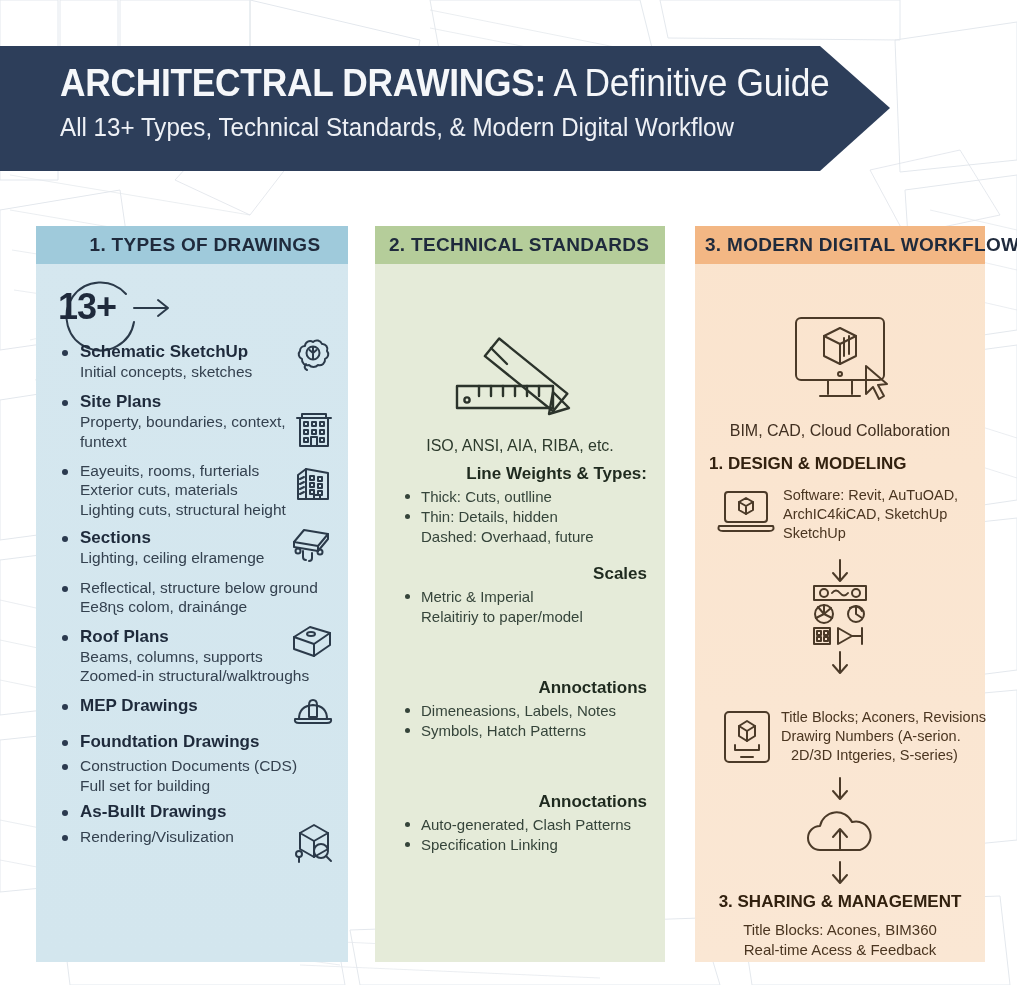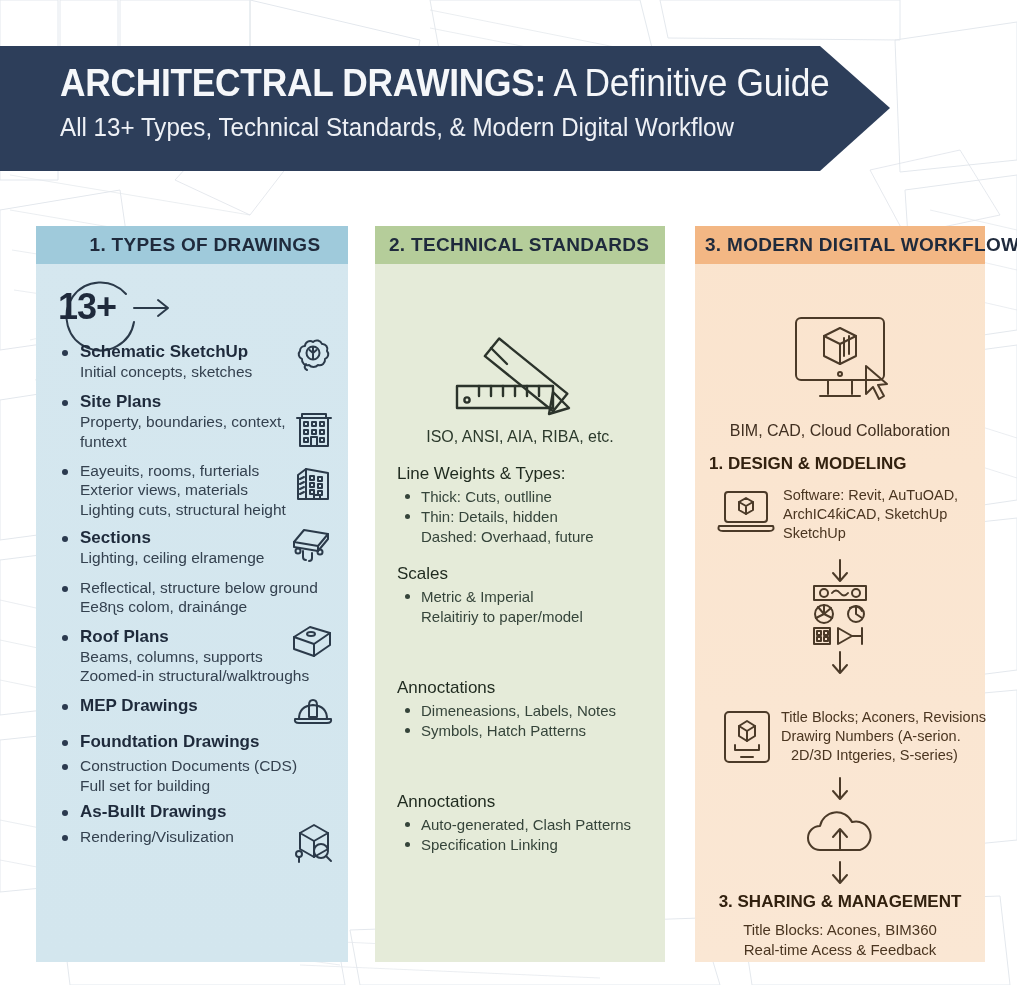--- a/index.html
+++ b/index.html
@@ -77,26 +77,26 @@
     border-radius:50%; background:#2b3a4f;
   }
   .li .t-strong{
     display:block; font-size:17px; font-weight:bold; color:#1e2a3b; line-height:1.2;
   }
   .li .t-plain{
     display:block; font-size:15.5px; font-weight:normal; color:#34414f; line-height:1.25;
   }
   .ico-right{ position:absolute; right:4px; }
   .c2-caption{
-    position:absolute; left:0; width:100%; top:164px;
+    position:absolute; left:0; width:100%; top:173px;
     text-align:center; font-size:16px; color:#2c3a2c;
   }
   .c2-block{ position:absolute; left:22px; width:250px; }
   .c2-h{
-    font-size:17px; font-weight:normal; color:#1f2a1f; margin-bottom:3px;
+    font-size:17px; font-weight:bold; color:#1f2a1f; margin-bottom:3px;text-align:right;
   }
   .c2-bullets{ list-style:none; }
   .c2-bullets li{
     position:relative; padding-left:24px; font-size:15px; color:#35443a; line-height:1.32;
   }
   .c2-bullets li .bd{
     position:absolute; left:8px; top:7px; width:5px; height:5px; border-radius:50%; background:#35443a;
   }
   .c2-cont{ padding-left:24px; font-size:15px; color:#35443a; line-height:1.32; }
 
@@ -218,21 +218,21 @@
               <rect class="stroke" stroke-width="1.4" x="10" y="32" width="4" height="4"></rect>
               <rect class="stroke" stroke-width="1.4" x="26" y="32" width="4" height="4"></rect>
               <path class="stroke" stroke-width="1.5" d="M17 40 L17 31 L23 31 L23 40"></path>
             </svg>
           </span>
         </div>
 
         <div class="li" style="margin-bottom:9px;">
           <span class="dot"></span>
           <span class="t-plain">Eayeuits, rooms, furterials</span>
-          <span class="t-plain">Exterior views, materials</span>
+          <span class="t-plain">Exterior cuts, materials</span>
           <span class="t-plain"> Lighting cuts, structural height</span>
           <span class="ico-right" style="top:-4px;">
             <svg width="42" height="46" viewBox="0 0 42 46" xmlns="http://www.w3.org/2000/svg">
               <path class="stroke" stroke-width="1.7" d="M14 12 L36 16 L36 42 L14 42 Z"></path>
               <path class="stroke" stroke-width="1.7" d="M6 18 L14 12 L14 42 L6 42 Z"></path>
               <path class="stroke" stroke-width="1.3" d="M8 22 L12 20 M8 27 L12 25 M8 32 L12 30 M8 37 L12 35"></path>
               <rect class="stroke" stroke-width="1.3" x="18" y="19" width="4" height="4"></rect>
               <rect class="stroke" stroke-width="1.3" x="26" y="20" width="4" height="4"></rect>
               <rect class="stroke" stroke-width="1.3" x="18" y="26" width="4" height="4"></rect>
               <rect class="stroke" stroke-width="1.3" x="26" y="27" width="4" height="4"></rect>

